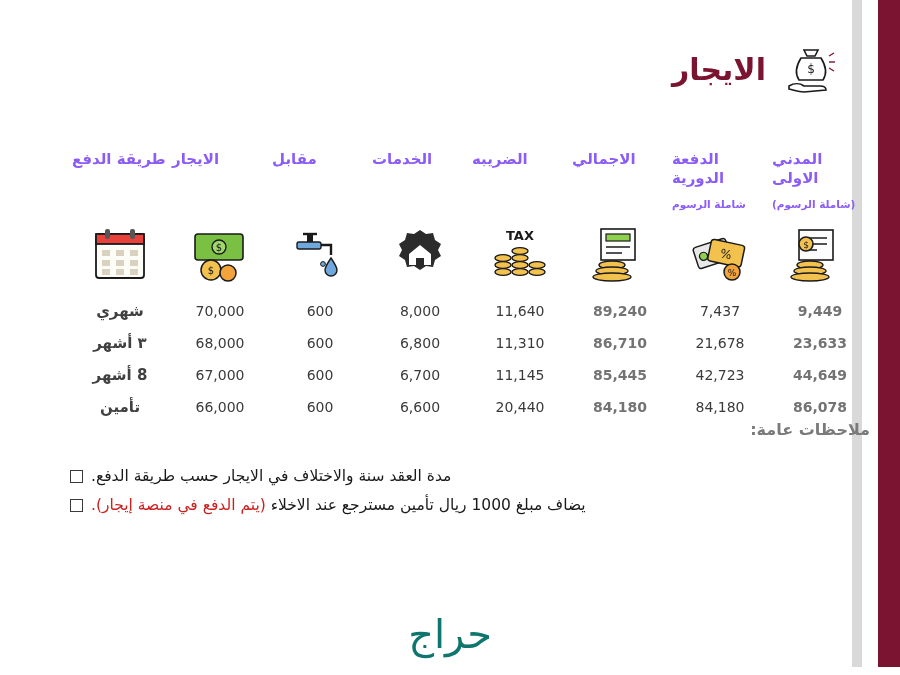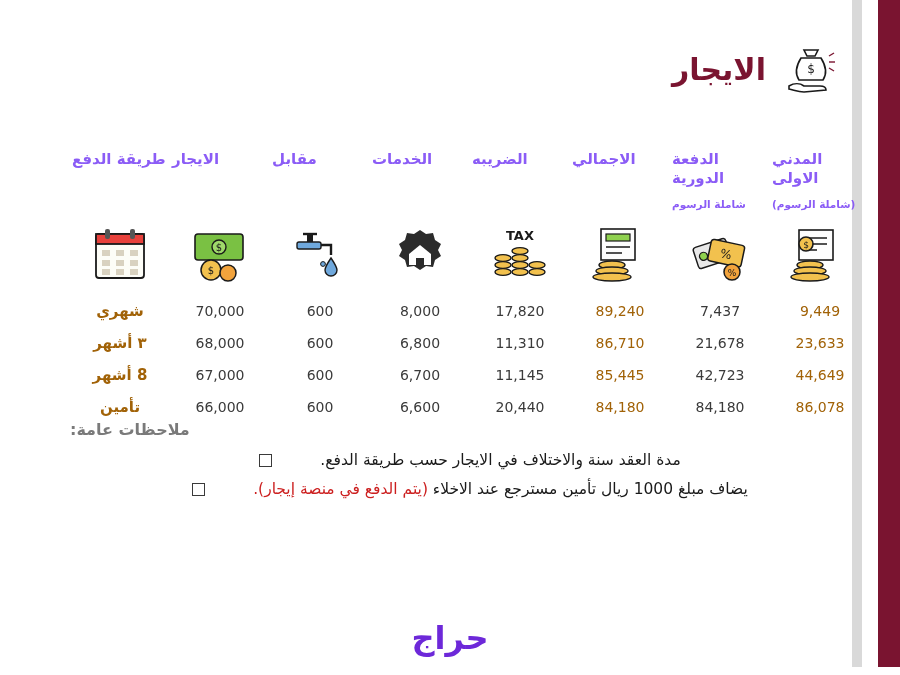--- a/index.html
+++ b/index.html
@@ -104,26 +104,26 @@
   }
   table.rates td {
     text-align: center;
     font-size: 14px;
     color: #3a3a3a;
     padding: 7px 2px;
     font-family: "DejaVu Sans", "Liberation Sans", sans-serif;
   }
   table.rates td.label {
     font-weight: bold;
-    color: #a16207;
+    color: #404040;
     font-size: 15px;
   }
   table.rates td.strong {
-    font-weight: normal;
-    color: #a16207;
+    font-weight: bold;
+    color: #737373;
   }
   .icon-cell {
     height: 72px;
     padding: 2px 0 6px 0 !important;
     text-align: center;
     vertical-align: bottom;
   }
   .icon-box {
     display: inline-block;
     width: 62px;
@@ -135,58 +135,57 @@
     position: absolute;
     top: 420px;
     right: 30px;
     width: 800px;
     direction: rtl;
   }
   .notes-title {
     color: #7a7a7a;
     font-size: 16px;
     font-weight: bold;
-    text-align: left;
-    margin-bottom: 10px;
+    text-align: right;
+    margin-bottom: 26px;
   }
   .note-row {
     display: flex;
     align-items: flex-start;
-    justify-content: center;
-    gap: 20px;
+    justify-content: flex-end;
+    gap: 8px;
     margin-bottom: 7px;
   }
   .note-box {
     flex: 0 0 auto;
     width: 11px;
     height: 11px;
     border: 1.5px solid #3a3a3a;
     margin-top: 5px;
   }
   .note-text {
     font-size: 15.5px;
     color: #1a1a1a;
     line-height: 1.45;
     text-align: right;
     max-width: 740px;
   }
   .note-text .accent {
     color: #cc1f1f;
-    margin-left: 28px;
   }
 
   
   .watermark {
     position: absolute;
     bottom: 18px;
     left: 50%;
     transform: translateX(-50%);
-    font-size: 32px;
-    font-weight: bold;
-    color: #6d28d9;
+    font-size: 40px;
+    font-weight: normal;
+    color: #0f766e;
     letter-spacing: 2px;
     user-select: none;
   }
 </style>
 </head>
 <body>
 
 <div class="slide">
 
   <div class="edge-gray"></div>
@@ -373,21 +372,21 @@
               </svg>
             </span>
           </td>
         </tr>
       </thead>
       <tbody>
         <tr>
           <td class="strong">9,449</td>
           <td>7,437</td>
           <td class="strong">89,240</td>
-          <td>17,820</td>
+          <td>11,640</td>
           <td>8,000</td>
           <td>600</td>
           <td>70,000</td>
           <td class="label">شهري</td>
         </tr>
         <tr>
           <td class="strong">23,633</td>
           <td>21,678</td>
           <td class="strong">86,710</td>
           <td>11,310</td>

